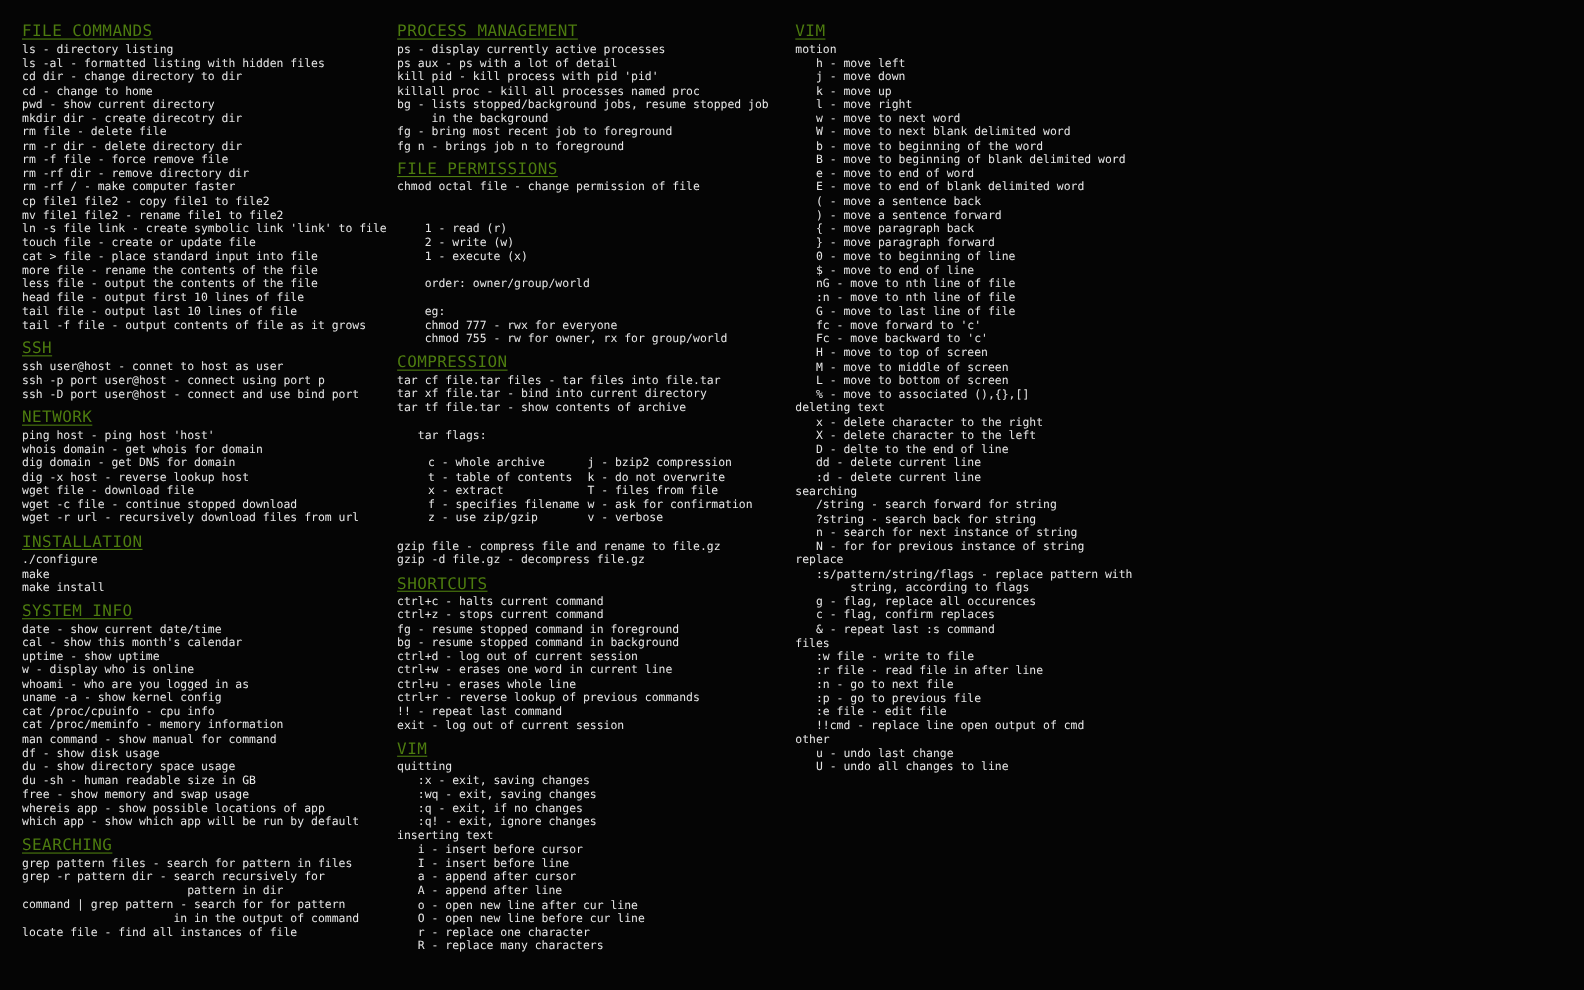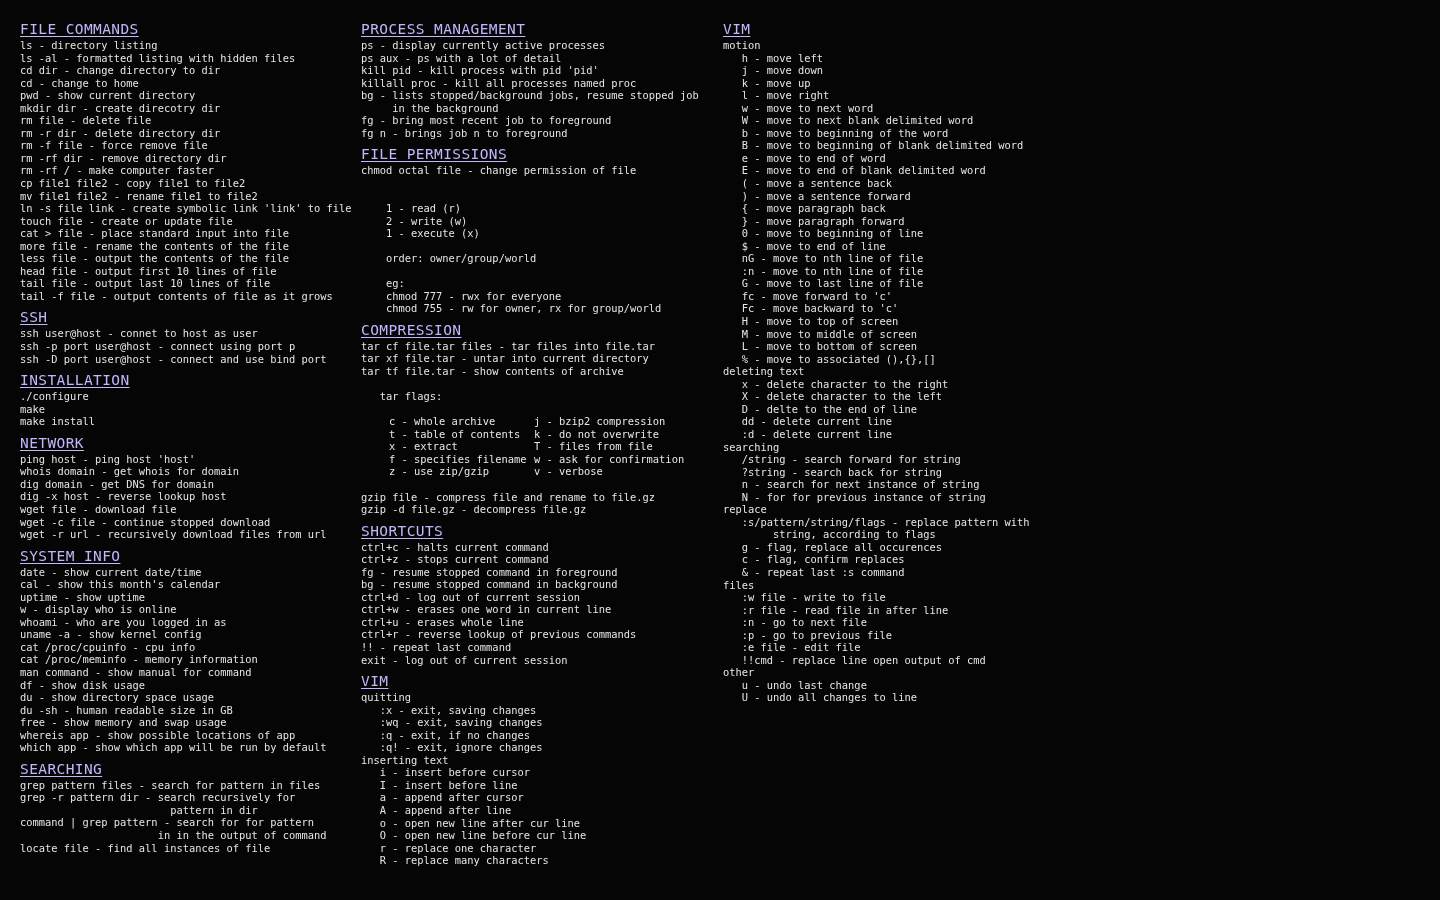--- a/index.html
+++ b/index.html
@@ -30,21 +30,21 @@
   #col-3 { left: 723px; width: 330px; }
 
   .section { margin: 0 0 2px 0; }
 
   .section-heading {
     font-size: 14.5px;
     line-height: 18px;
     letter-spacing: 0.4px;
     text-decoration: underline;
     text-underline-offset: 2px;
-    color: #c4b5fd;
+    color: #4d7c0f;
     margin: 0 0 1px 0;
     white-space: pre;
   }
   .section + .section .section-heading { margin-top: 6px; }
 
   .line {
     font-size: 10.4px;
     line-height: 12.55px;
     white-space: pre;
     color: #e6e6e6;
@@ -91,34 +91,34 @@
         <div class="line">tail file - output last 10 lines of file</div>
         <div class="line">tail -f file - output contents of file as it grows</div>
       </div>
       <div class="section">
         <div class="section-heading">SSH</div>
         <div class="line">ssh user@host - connet to host as user</div>
         <div class="line">ssh -p port user@host - connect using port p</div>
         <div class="line">ssh -D port user@host - connect and use bind port</div>
       </div>
       <div class="section">
-        <div class="section-heading">INSTALLATION</div>
-        <div class="line">./configure</div>
-        <div class="line">make</div>
-        <div class="line">make install</div>
-      </div>
-      <div class="section">
         <div class="section-heading">NETWORK</div>
         <div class="line">ping host - ping host 'host'</div>
         <div class="line">whois domain - get whois for domain</div>
         <div class="line">dig domain - get DNS for domain</div>
         <div class="line">dig -x host - reverse lookup host</div>
         <div class="line">wget file - download file</div>
         <div class="line">wget -c file - continue stopped download</div>
         <div class="line">wget -r url - recursively download files from url</div>
+      </div>
+      <div class="section">
+        <div class="section-heading">INSTALLATION</div>
+        <div class="line">./configure</div>
+        <div class="line">make</div>
+        <div class="line">make install</div>
       </div>
       <div class="section">
         <div class="section-heading">SYSTEM INFO</div>
         <div class="line">date - show current date/time</div>
         <div class="line">cal - show this month's calendar</div>
         <div class="line">uptime - show uptime</div>
         <div class="line">w - display who is online</div>
         <div class="line">whoami - who are you logged in as</div>
         <div class="line">uname -a - show kernel config</div>
         <div class="line">cat /proc/cpuinfo - cpu info</div>
@@ -164,21 +164,21 @@
         <div class="line blank">&nbsp;</div>
         <div class="line">    order: owner/group/world</div>
         <div class="line blank">&nbsp;</div>
         <div class="line">    eg:</div>
         <div class="line">    chmod 777 - rwx for everyone</div>
         <div class="line">    chmod 755 - rw for owner, rx for group/world</div>
       </div>
       <div class="section">
         <div class="section-heading">COMPRESSION</div>
         <div class="line">tar cf file.tar files - tar files into file.tar</div>
-        <div class="line">tar xf file.tar - untar into current directory</div>
+        <div class="line">tar xf file.tar - bind into current directory</div>
         <div class="line">tar tf file.tar - show contents of archive</div>
         <div class="line blank">&nbsp;</div>
         <div class="line">   tar flags:</div>
         <div class="line blank">&nbsp;</div>
         <div class="flagrow"><span class="fa">c - whole archive</span><span class="fb">j - bzip2 compression</span></div>
         <div class="flagrow"><span class="fa">t - table of contents</span><span class="fb">k - do not overwrite</span></div>
         <div class="flagrow"><span class="fa">x - extract</span><span class="fb">T - files from file</span></div>
         <div class="flagrow"><span class="fa">f - specifies filename</span><span class="fb">w - ask for confirmation</span></div>
         <div class="flagrow"><span class="fa">z - use zip/gzip</span><span class="fb">v - verbose</span></div>
         <div class="line blank">&nbsp;</div>

